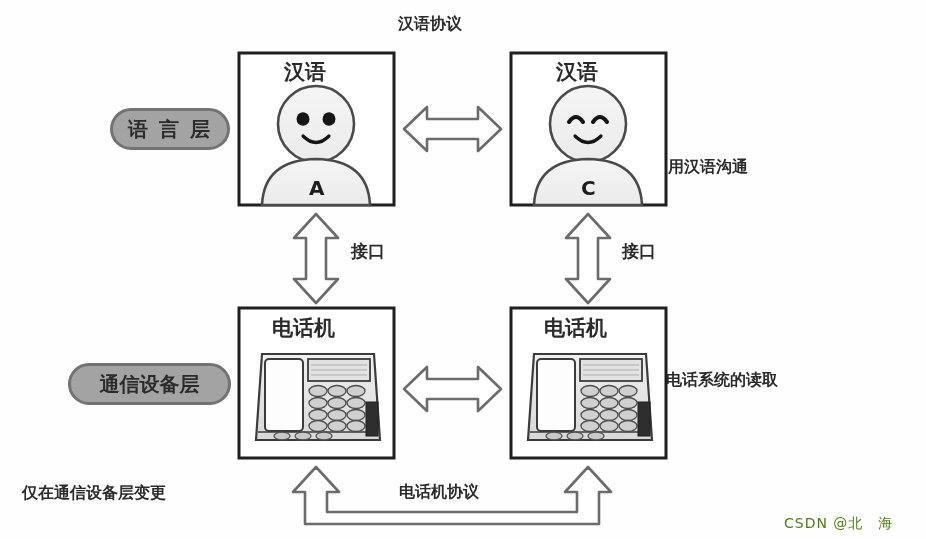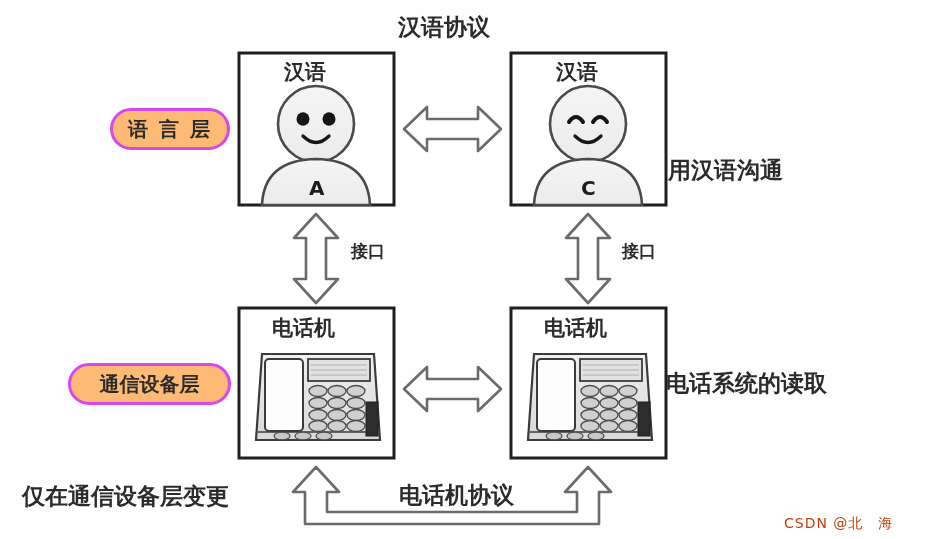--- a/index.html
+++ b/index.html
@@ -26,42 +26,42 @@
     height: 539px;
   }
   .lbl {
     position: absolute;
     color: #2b2b2b;
     font-family: "DejaVu Sans", "Liberation Sans", sans-serif;
     font-weight: bold;
     white-space: nowrap;
     line-height: 1;
   }
-  .lbl.big   { font-size: 23px; }
+  .lbl.big   { font-size: 16px; }
   .lbl.mid   { font-size: 17px; }
   .lbl.boxttl{ font-size: 21px; }
   .lbl.pill  { font-size: 20px; letter-spacing: 2px; }
   .lbl.person-letter { font-size: 20px; font-weight: bold; color: #1d1d1d; }
   .watermark {
     position: absolute;
     font-size: 14px;
     font-weight: normal;
-    color: #c2410c;
+    color: #4d7c0f;
     letter-spacing: 1px;
     white-space: nowrap;
     font-family: "DejaVu Sans", "Liberation Sans", sans-serif;
   }
   .pill-wrap {
     position: absolute;
     display: flex;
     align-items: center;
     justify-content: center;
-    border: 3px solid #d946ef;
+    border: 3px solid #737373;
     border-radius: 40px;
-    background: #fdba74;
+    background: #a3a3a3;
     box-sizing: border-box;
   }
 </style>
 </head>
 <body>
 
 <div id="canvas">
 
   <svg class="layer" viewBox="0 0 926 539">
 

